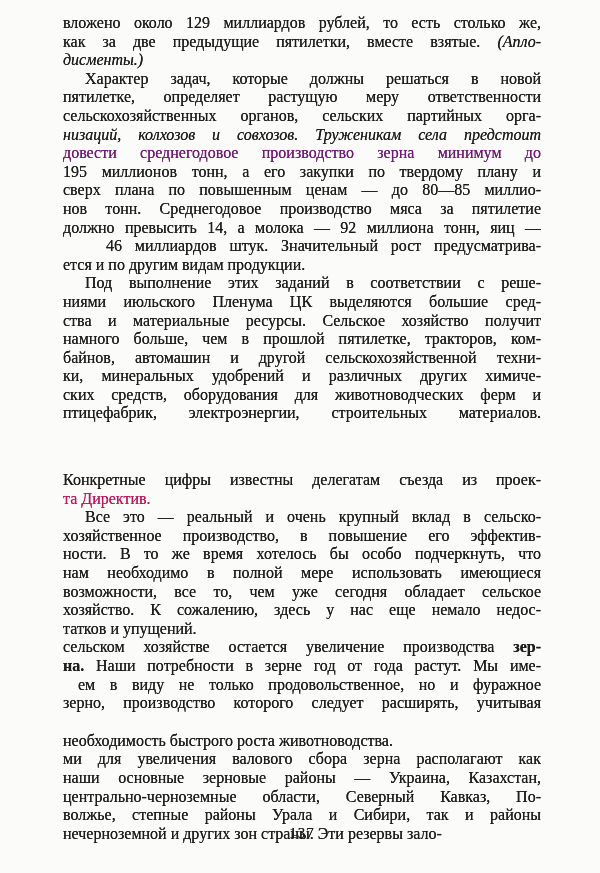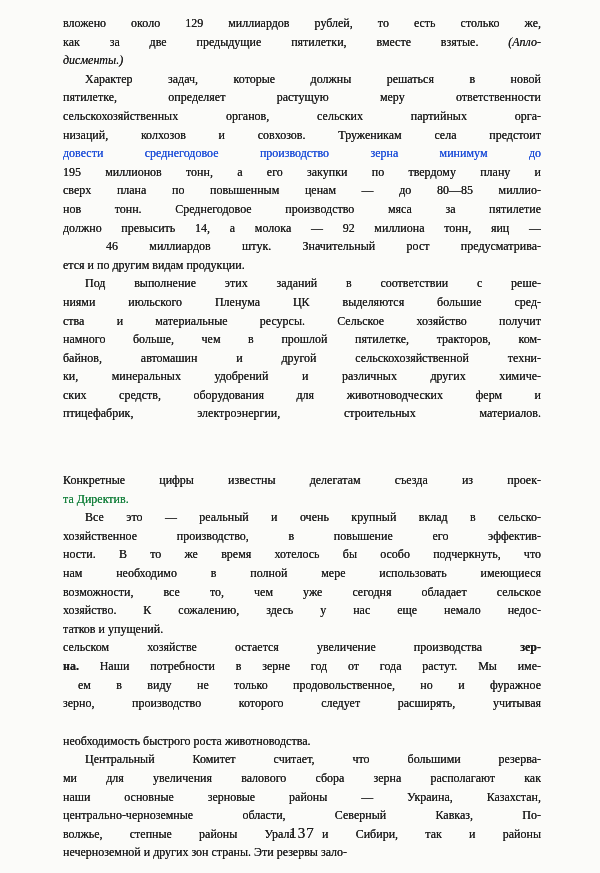--- a/index.html
+++ b/index.html
@@ -18,21 +18,21 @@
     height: 873px;
     background: #fbfbf9;
   }
   .text-block {
     position: absolute;
     left: 63px;
     top: 14px;
     width: 478px;
   }
   .line {
-    font-size: 12px;
+    font-size: 16px;
     line-height: 18.6px;
     height: 18.6px;
     overflow: hidden;
     color: #1e1e1e;
     text-align: justify;
     text-align-last: justify;
     text-shadow: 0 0 0.4px currentColor;
     white-space: normal;
   }
   .line.last {
@@ -59,51 +59,50 @@
 <body>
 
 <div class="page" style="background: rgb(251, 251, 249);">
   <div class="text-block" id="text-block">
       <div class="line" style="color: rgb(30, 30, 30);"><span>вложено около 129 миллиардов рублей, то есть столько же,</span></div>
       <div class="line" style="color: rgb(30, 30, 30);"><span>как за две предыдущие пятилетки, вместе взятые. </span><span class="it">(Апло-</span></div>
       <div class="line last" style="color: rgb(30, 30, 30);"><span class="it">дисменты.)</span></div>
       <div class="line indent" style="color: rgb(30, 30, 30);"><span>Характер задач, которые должны решаться в новой</span></div>
       <div class="line" style="color: rgb(30, 30, 30);"><span>пятилетке, определяет растущую меру ответственности</span></div>
       <div class="line" style="color: rgb(30, 30, 30);"><span>сельскохозяйственных органов, сельских партийных орга-</span></div>
-      <div class="line" style="color: rgb(30, 30, 30);"><span>низаций, колхозов и совхозов. Труженикам села предстоит</span></div>
-      <div class="line" style="color: #1d4ed8;"><span>довести среднегодовое производство зерна минимум до</span></div>
+      <div class="line" style="color: rgb(30, 30, 30); font-style: italic;"><span>низаций, колхозов и совхозов. Труженикам села предстоит</span></div>
+      <div class="line" style="color: #701a75;"><span>довести среднегодовое производство зерна минимум до</span></div>
       <div class="line" style="color: rgb(30, 30, 30);"><span>195 миллионов тонн, а его закупки по твердому плану и</span></div>
       <div class="line" style="color: rgb(30, 30, 30);"><span>сверх плана по повышенным ценам — до 80—85 миллио-</span></div>
       <div class="line" style="color: rgb(30, 30, 30);"><span>нов тонн. Среднегодовое производство мяса за пятилетие</span></div>
       <div class="line" style="color: rgb(30, 30, 30);"><span>должно превысить 14, а молока — 92 миллиона тонн, яиц —</span></div>
       <div class="line" style="color: rgb(30, 30, 30); margin-left: 43px;"><span>46 миллиардов штук. Значительный рост предусматрива-</span></div>
       <div class="line last" style="color: rgb(30, 30, 30);"><span>ется и по другим видам продукции.</span></div>
       <div class="line indent" style="color: rgb(30, 30, 30);"><span>Под выполнение этих заданий в соответствии с реше-</span></div>
       <div class="line" style="color: rgb(30, 30, 30);"><span>ниями июльского Пленума ЦК выделяются большие сред-</span></div>
       <div class="line" style="color: rgb(30, 30, 30);"><span>ства и материальные ресурсы. Сельское хозяйство получит</span></div>
       <div class="line" style="color: rgb(30, 30, 30);"><span>намного больше, чем в прошлой пятилетке, тракторов, ком-</span></div>
       <div class="line" style="color: rgb(30, 30, 30);"><span>байнов, автомашин и другой сельскохозяйственной техни-</span></div>
       <div class="line" style="color: rgb(30, 30, 30);"><span>ки, минеральных удобрений и различных других химиче-</span></div>
       <div class="line" style="color: rgb(30, 30, 30);"><span>ских средств, оборудования для животноводческих ферм и</span></div>
       <div class="line" style="color: rgb(30, 30, 30);"><span>птицефабрик, электроэнергии, строительных материалов.</span></div>
       <div class="line" style="color: rgb(30, 30, 30); margin-top: 48px;"><span>Конкретные цифры известны делегатам съезда из проек-</span></div>
-      <div class="line last" style="color: #15803d;"><span>та Директив.</span></div>
+      <div class="line last" style="color: #be185d;"><span>та Директив.</span></div>
       <div class="line indent" style="color: rgb(30, 30, 30);"><span>Все это — реальный и очень крупный вклад в сельско-</span></div>
       <div class="line" style="color: rgb(30, 30, 30);"><span>хозяйственное производство, в повышение его эффектив-</span></div>
       <div class="line" style="color: rgb(30, 30, 30);"><span>ности. В то же время хотелось бы особо подчеркнуть, что</span></div>
       <div class="line" style="color: rgb(30, 30, 30);"><span>нам необходимо в полной мере использовать имеющиеся</span></div>
       <div class="line" style="color: rgb(30, 30, 30);"><span>возможности, все то, чем уже сегодня обладает сельское</span></div>
       <div class="line" style="color: rgb(30, 30, 30);"><span>хозяйство. К сожалению, здесь у нас еще немало недос-</span></div>
       <div class="line last" style="color: rgb(30, 30, 30);"><span>татков и упущений.</span></div>
       <div class="line" style="color: rgb(30, 30, 30);"><span>сельском хозяйстве остается увеличение производства </span><span class="bd">зер-</span></div>
       <div class="line" style="color: rgb(30, 30, 30);"><span class="bd">на.</span><span> Наши потребности в зерне год от года растут. Мы име-</span></div>
       <div class="line" style="color: rgb(30, 30, 30); margin-left: 15px;"><span>ем в виду не только продовольственное, но и фуражное</span></div>
       <div class="line" style="color: rgb(30, 30, 30);"><span>зерно, производство которого следует расширять, учитывая</span></div>
       <div class="line last" style="color: rgb(30, 30, 30); margin-top: 19px;"><span>необходимость быстрого роста животноводства.</span></div>
-      <div class="line indent" style="color: rgb(30, 30, 30);"><span>Центральный Комитет считает, что большими резерва-</span></div>
       <div class="line" style="color: rgb(30, 30, 30);"><span>ми для увеличения валового сбора зерна располагают как</span></div>
       <div class="line" style="color: rgb(30, 30, 30);"><span>наши основные зерновые районы — Украина, Казахстан,</span></div>
       <div class="line" style="color: rgb(30, 30, 30);"><span>центрально-черноземные области, Северный Кавказ, По-</span></div>
       <div class="line" style="color: rgb(30, 30, 30);"><span>волжье, степные районы Урала и Сибири, так и районы</span></div>
       <div class="line last" style="color: rgb(30, 30, 30);"><span>нечерноземной и других зон страны. Эти резервы зало-</span></div>
     </div>
   <div class="page-number">137</div>
 </div>
 
 </body></html>

